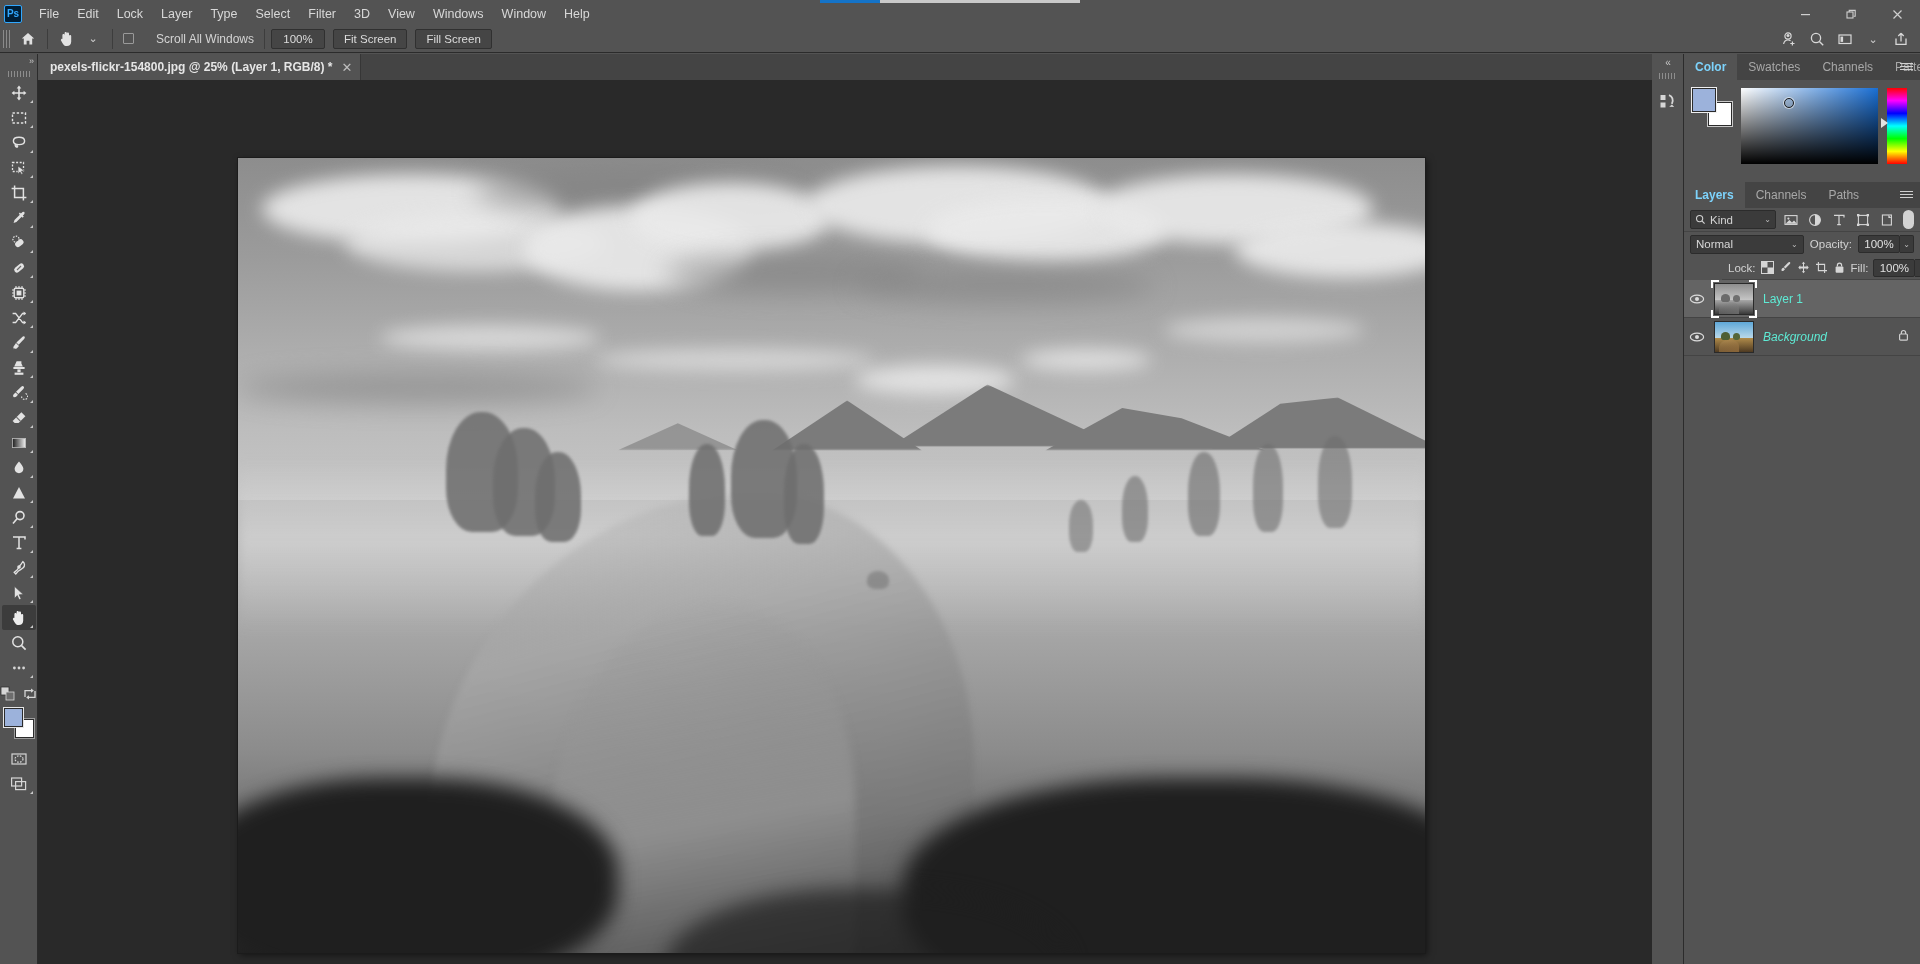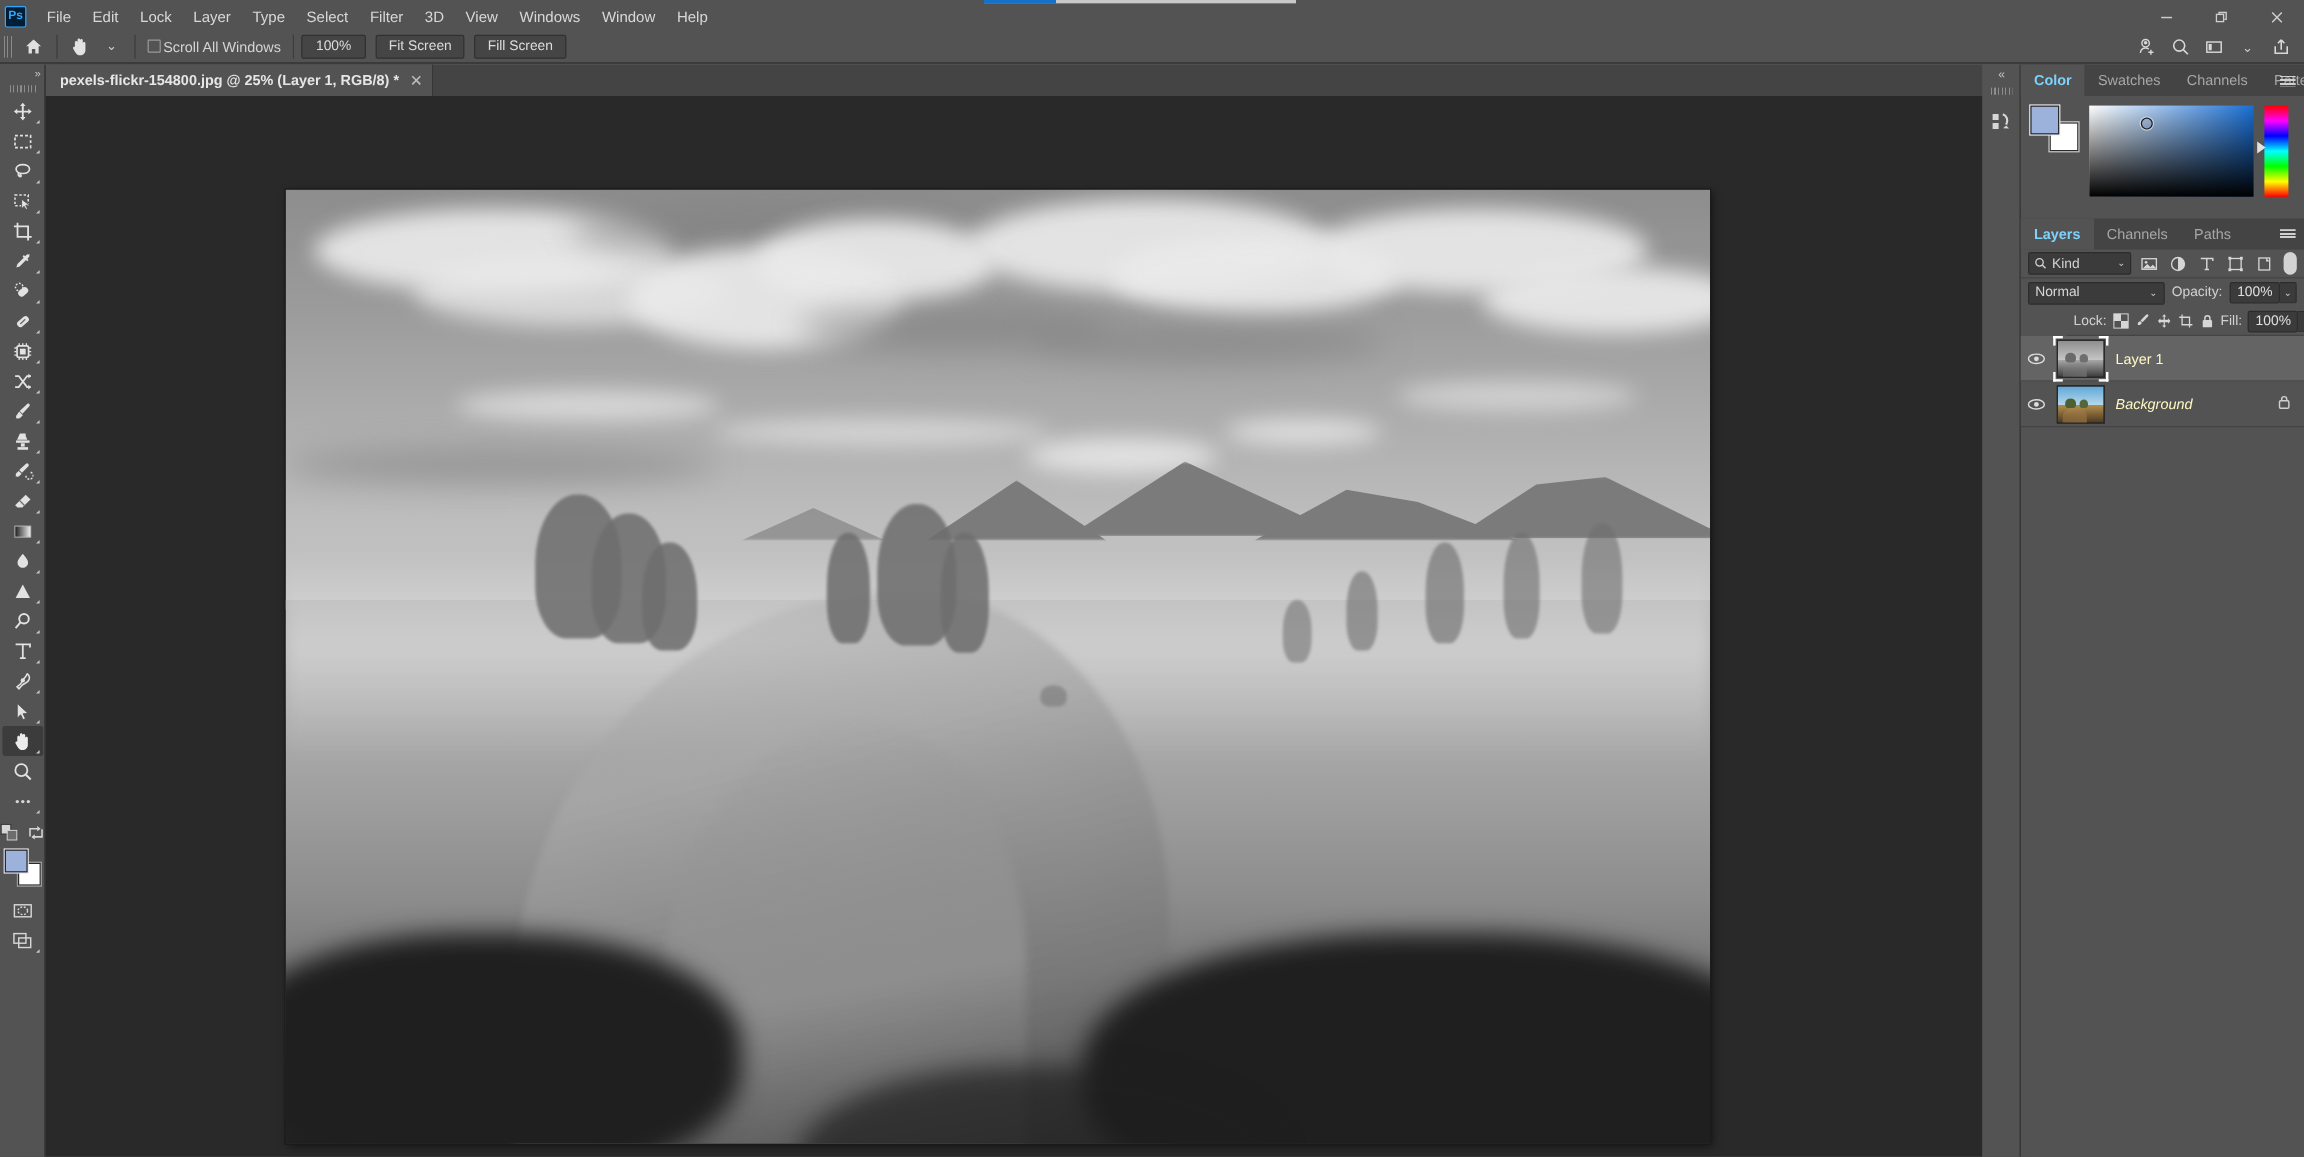--- a/index.html
+++ b/index.html
@@ -30,21 +30,21 @@
             color:#cfcfcf; font-size:12px; }
 
   
   .optionsbar { position:absolute; left:0; top:25px; width:1920px; height:28px;
                 background:#535353; border-bottom:1px solid #2b2b2b;
                 display:flex; align-items:center; }
   .gripper { width:8px; height:18px; margin:0 4px 0 3px;
              background:repeating-linear-gradient(to right,#8a8a8a 0 1px,transparent 1px 3px); }
   .ob-sep { width:1px; height:20px; background:#3d3d3d; margin:0 6px; }
   .ob-icon { width:26px; height:22px; display:flex; align-items:center; justify-content:center; }
-  .ob-check { display:flex; align-items:center; gap:2px; padding:0 4px; }
+  .ob-check { display:flex; align-items:center; gap:22px; padding:0 4px; }
   .chkbox { width:11px; height:11px; border:1px solid #9a9a9a; background:#535353; border-radius:1px; }
   .ob-btn { height:20px; min-width:54px; padding:0 10px; background:#454545; border:1px solid #303030;
             border-radius:2px; display:flex; align-items:center; justify-content:center;
             font-size:11.5px; color:#dcdcdc; margin-right:8px; }
   .ob-right { position:absolute; right:6px; top:0; height:28px; display:flex; align-items:center; gap:2px; }
 
   
   .tabbar { position:absolute; left:38px; top:54px; width:1614px; height:26px; background:#444; }
   .doctab { position:absolute; left:0; top:0; height:26px; background:#535353;
             display:flex; align-items:center; padding:0 8px 0 12px; gap:9px;
@@ -173,21 +173,21 @@
   .layerrow.sel { background:#646464; }
   .eye { width:26px; height:38px; display:flex; align-items:center; justify-content:center; }
   .thumb { width:40px; height:32px; position:relative; background:#222;
            border:1px solid #2a2a2a; margin-right:9px; overflow:hidden; }
   .thumbframe { position:absolute; inset:-3px; pointer-events:none; }
   .thumbframe span { position:absolute; width:8px; height:8px; border:2px solid #fff; }
   .thumbframe .tl { left:0; top:0; border-right:none; border-bottom:none; }
   .thumbframe .tr { right:0; top:0; border-left:none; border-bottom:none; }
   .thumbframe .bl { left:0; bottom:0; border-right:none; border-top:none; }
   .thumbframe .br { right:0; bottom:0; border-left:none; border-top:none; }
-  .lname { font-size:12px; color:#fef9c3; }
+  .lname { font-size:12px; color:#5eead4; }
   .lname.italic { font-style:italic; }
   .lockbadge { margin-left:auto; margin-right:10px; }
   .thumbwrap { position:relative; width:40px; height:32px; margin:0 9px 0 4px; }
 
   .mini-sky { position:absolute; left:0; top:0; width:100%; height:55%; }
   .mini-gnd { position:absolute; left:0; top:55%; width:100%; height:45%; }
 </style>
 </head>
 <body>
 

